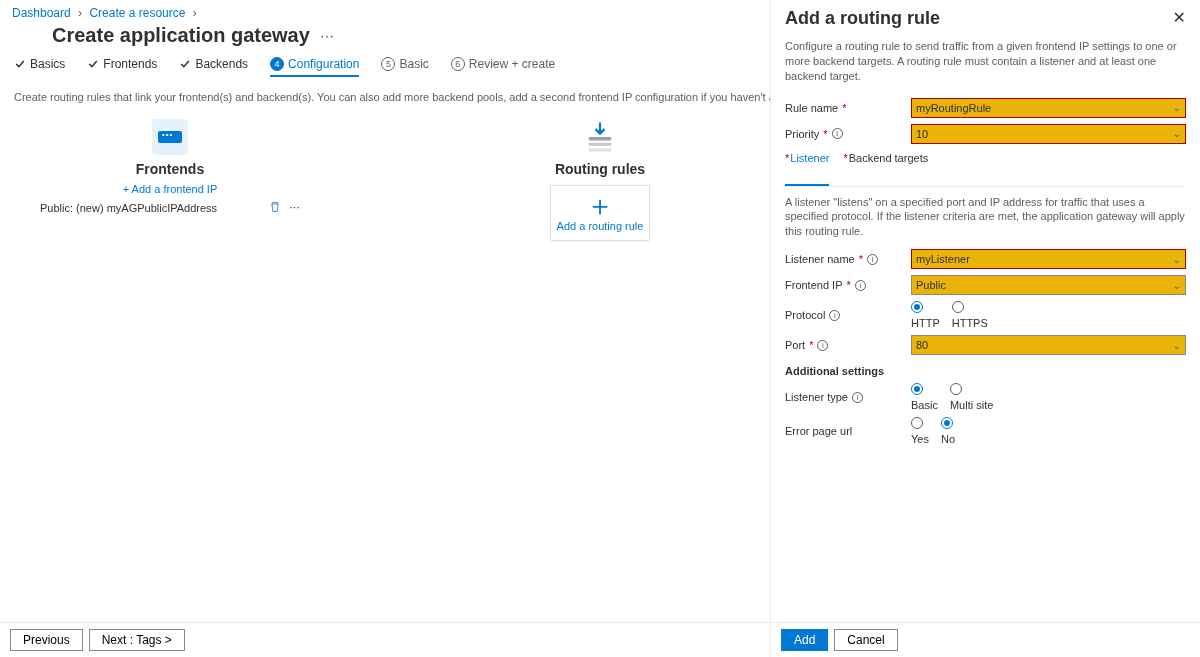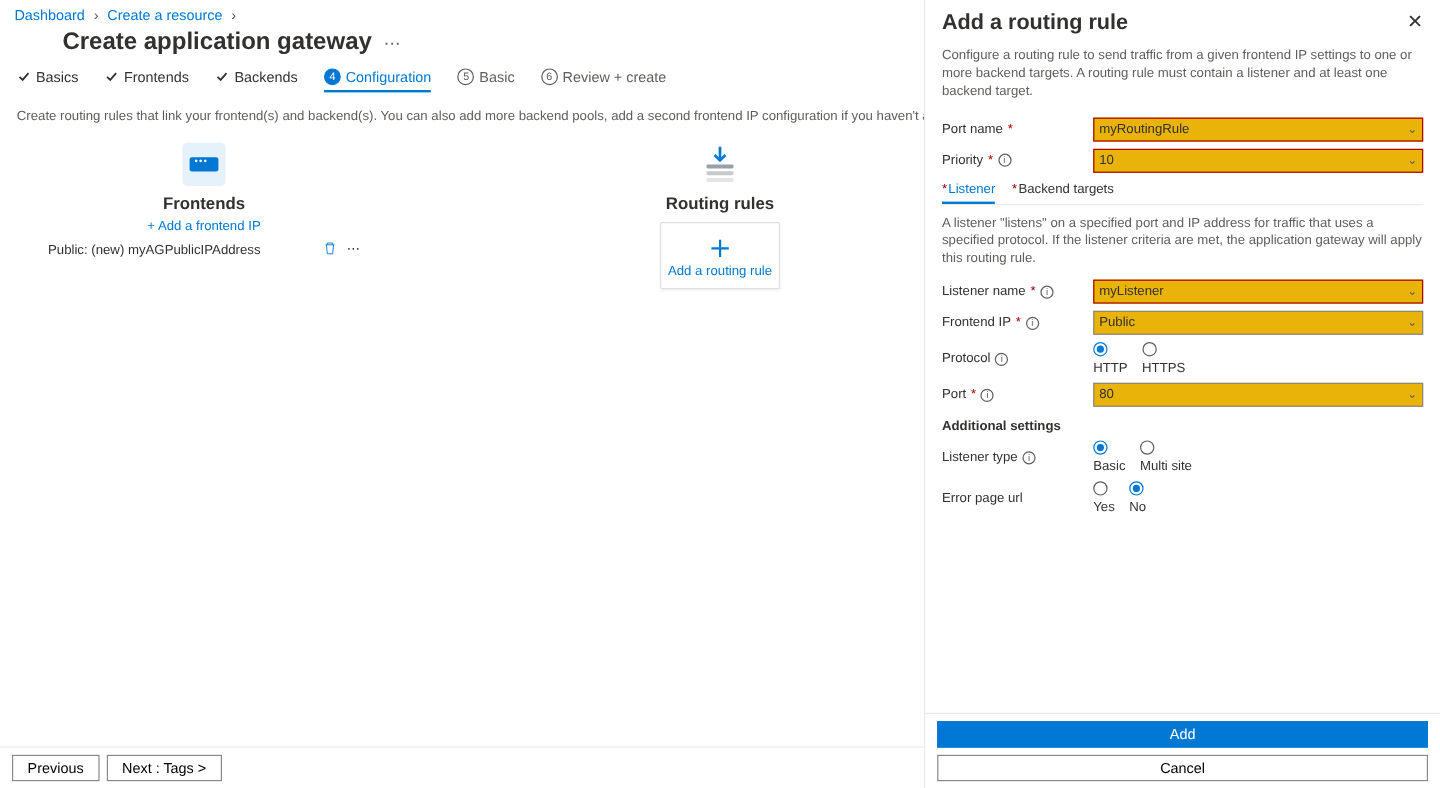--- a/index.html
+++ b/index.html
@@ -163,37 +163,37 @@
   .form-ctrl { flex:1; }
   .combo {
     width:100%; height:20px; border:1px solid #a80000;
     display:flex; align-items:center; justify-content:space-between;
     padding: 0 4px; font-size:11px; background:#eab308; cursor:pointer;
   }
   .combo.neutral { border-color:#8a8886;}
   .combo .chev { font-size:10px; color:var(--muted);}
 
   .inner-tabs { display:flex; gap:14px; border-bottom:1px solid var(--light-border); margin: 8px 0 0 0;}
-  .itab { font-size:11px; padding-bottom:4px; cursor:pointer; color:var(--text);}
+  .itab { font-size:11px; padding-bottom:20px; cursor:pointer; color:var(--text);}
   .itab.active { color: var(--blue); border-bottom:2px solid var(--blue);}
   .itab .req-star { color:#a80000; margin-right:1px;}
 
   .subdesc { color: var(--muted); font-size:11px; line-height:1.35; margin:8px 0 10px 0;}
 
   .radio-row { display:flex; align-items:center; gap:12px;}
   .radio { display:inline-flex; align-items:flex-start; gap:4px; cursor:pointer;flex-direction:column;}
   .radio .dot { width:12px; height:12px; border:1px solid var(--muted); border-radius:50%; display:inline-block; position:relative;}
   .radio.sel .dot { border-color: var(--blue);}
   .radio.sel .dot::after { content:""; position:absolute; width:6px; height:6px; background:var(--blue); border-radius:50%; top:2px; left:2px;}
 
   .section-h { font-weight:600; font-size:11px; margin:10px 0 6px 0;}
 
   .panel-footer {
     border-top:1px solid var(--light-border);
-    padding:6px 10px; display:flex; gap:6px;flex-direction:column;
+    padding:6px 10px; display:flex; gap:6px;
   }
 </style>
 </head>
 <body>
 
 <div class="breadcrumb">
   <a>Dashboard</a>
   <span class="sep">›</span>
   <a>Create a resource</a>
   <span class="sep">›</span>
@@ -286,21 +286,21 @@
 <div class="panel">
   <div class="panel-header">
     <div class="panel-title">Add a routing rule</div>
     <div class="close-x">✕</div>
   </div>
   <div class="panel-body">
     <div class="panel-desc">Configure a routing rule to send traffic from a given frontend IP settings to one or more backend targets. A routing rule must contain a listener and at least one backend target.</div>
 
     <div class="form-row">
       <div class="form-label">
-        <span>Port name</span>
+        <span>Rule name</span>
           <span class="req">*</span>
       </div>
       <div class="form-ctrl">
         <div class="combo">
           <span>myRoutingRule</span>
           <span class="chev">⌄</span>
         </div>
       </div>
     </div>
 

